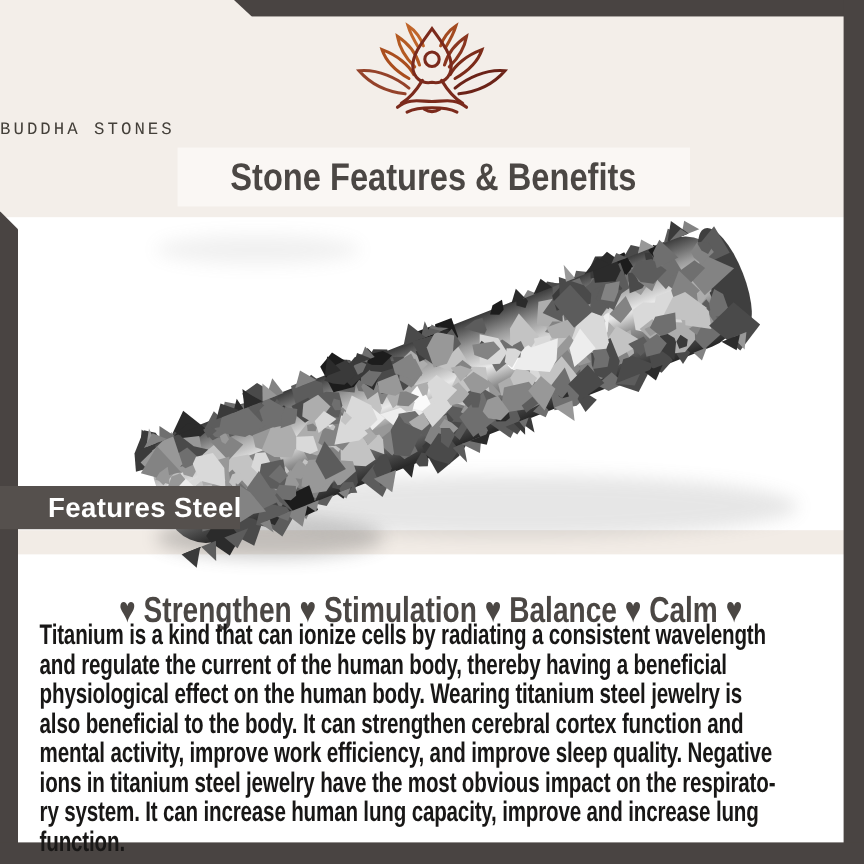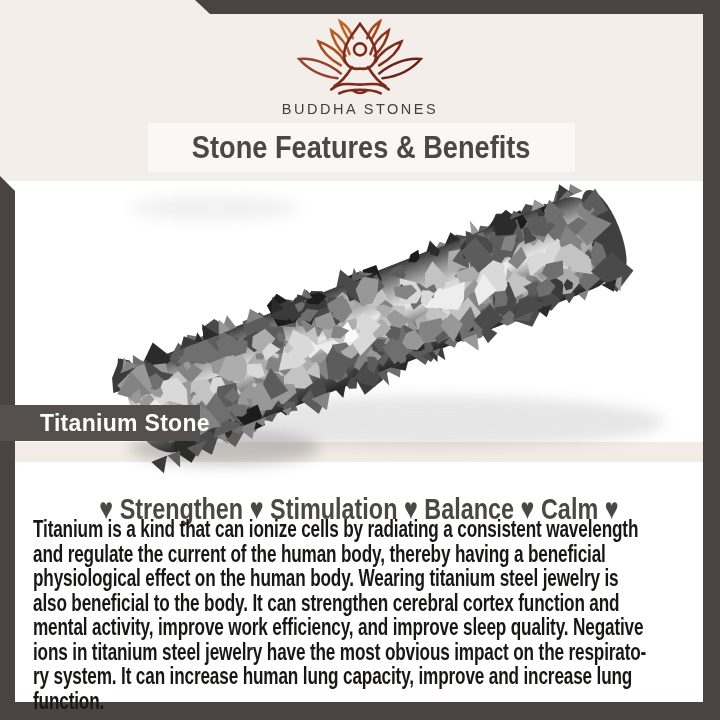--- a/index.html
+++ b/index.html
@@ -16,22 +16,22 @@
   .bar{position:absolute;background:#494442;}
   .bar-top{left:0;top:0;width:720px;height:14px;
            clip-path:polygon(195px 0,720px 0,720px 14px,210px 14px);}
   .bar-left{left:0;top:176px;width:15px;height:544px;
             clip-path:polygon(0 0,15px 15px,15px 544px,0 544px);}
   .bar-right{left:703px;top:0;width:17px;height:720px;}
   .bar-bottom{left:0;top:702px;width:720px;height:18px;}
 
   
   .logo-wrap{position:absolute;left:296px;top:18px;width:128px;height:82px;}
-  .brand{position:absolute;left:0;top:101px;width:720px;text-align:center;
-         font-family:Liberation Sans, sans-serif;font-size:14.5px;letter-spacing:2.5px;
+  .brand{position:absolute;left:0;top:101px;width:720px;
+         font-family:Liberation Mono, monospace;font-size:14.5px;letter-spacing:2.5px;
          color:#44403a;}
   .banner-band{position:absolute;left:148px;top:123px;width:427px;height:49px;
                background:#faf7f4;display:flex;align-items:center;justify-content:center;}
   .banner-title{font-size:32px;font-weight:bold;color:#4b4744;white-space:nowrap;
                 transform:scaleX(.85);transform-origin:center;}
 
   
   .rod-svg{position:absolute;left:0;top:180px;width:720px;height:300px;pointer-events:none;}
 
   
@@ -444,21 +444,21 @@
           <polygon points="466.5,47 483.0,47 475.6,58.2" fill="#2b2b2b"></polygon>
           <polygon points="76.0,-47 92.4,-47 81.0,-60.5" fill="#2b2b2b"></polygon>
           <polygon points="335.1,-47 351.9,-47 345.4,-57.1" fill="#2b2b2b"></polygon>
           <polygon points="68.3,47 81.5,47 75.7,53.7" fill="#6f6f6f"></polygon>
           <polygon points="285.3,47 293.7,47 287.5,54.2" fill="#6f6f6f"></polygon>
         </g>
     </g>
   </svg>
 
   <div class="label-band">
-    <span class="label-text">Titanium Stone</span>
+    <span class="label-text">Features Steel</span>
   </div>
 
   <div class="bar bar-top"></div>
   <div class="bar bar-left"></div>
   <div class="bar bar-right"></div>
   <div class="bar bar-bottom"></div>
 
   <div class="logo-wrap">
     <svg viewBox="0 0 160 100" width="128" height="82" xmlns="http://www.w3.org/2000/svg" fill="none" stroke-linecap="round" stroke-width="3.2">
 

